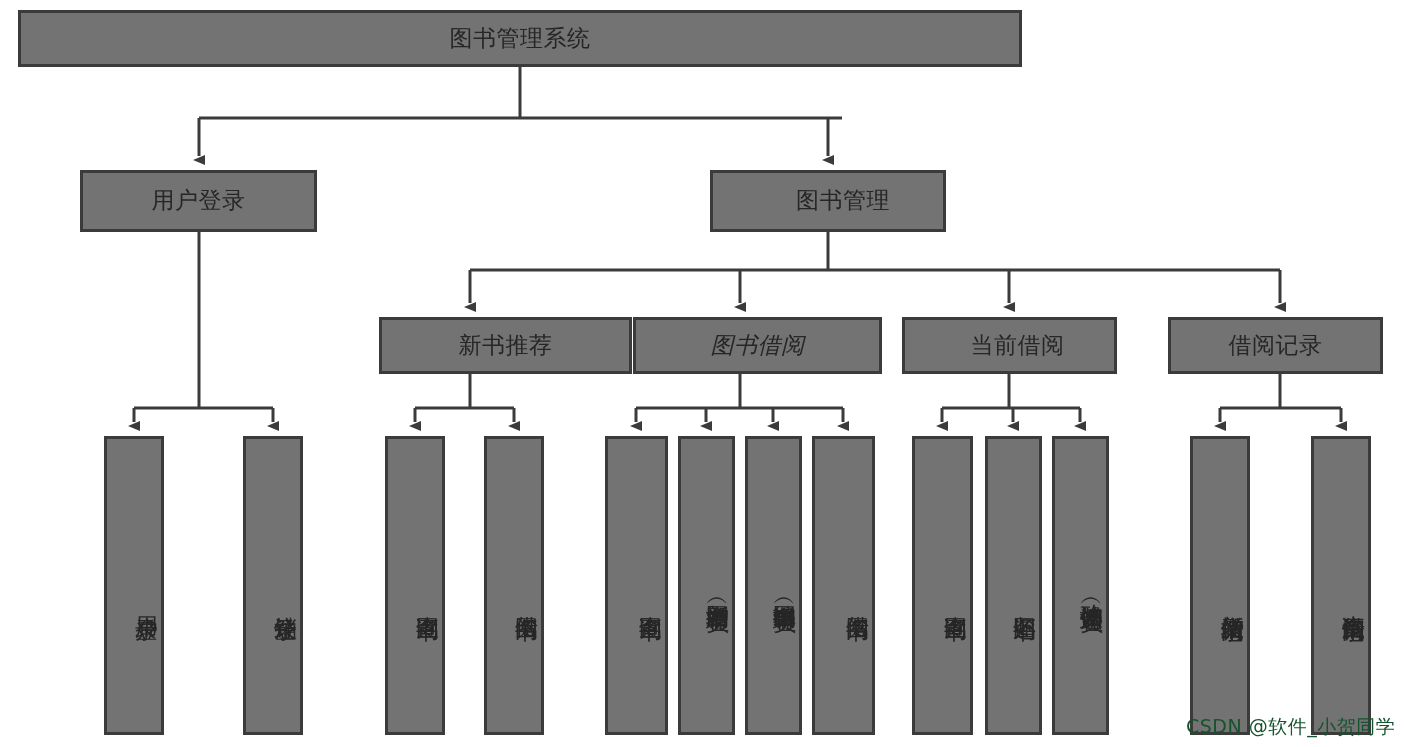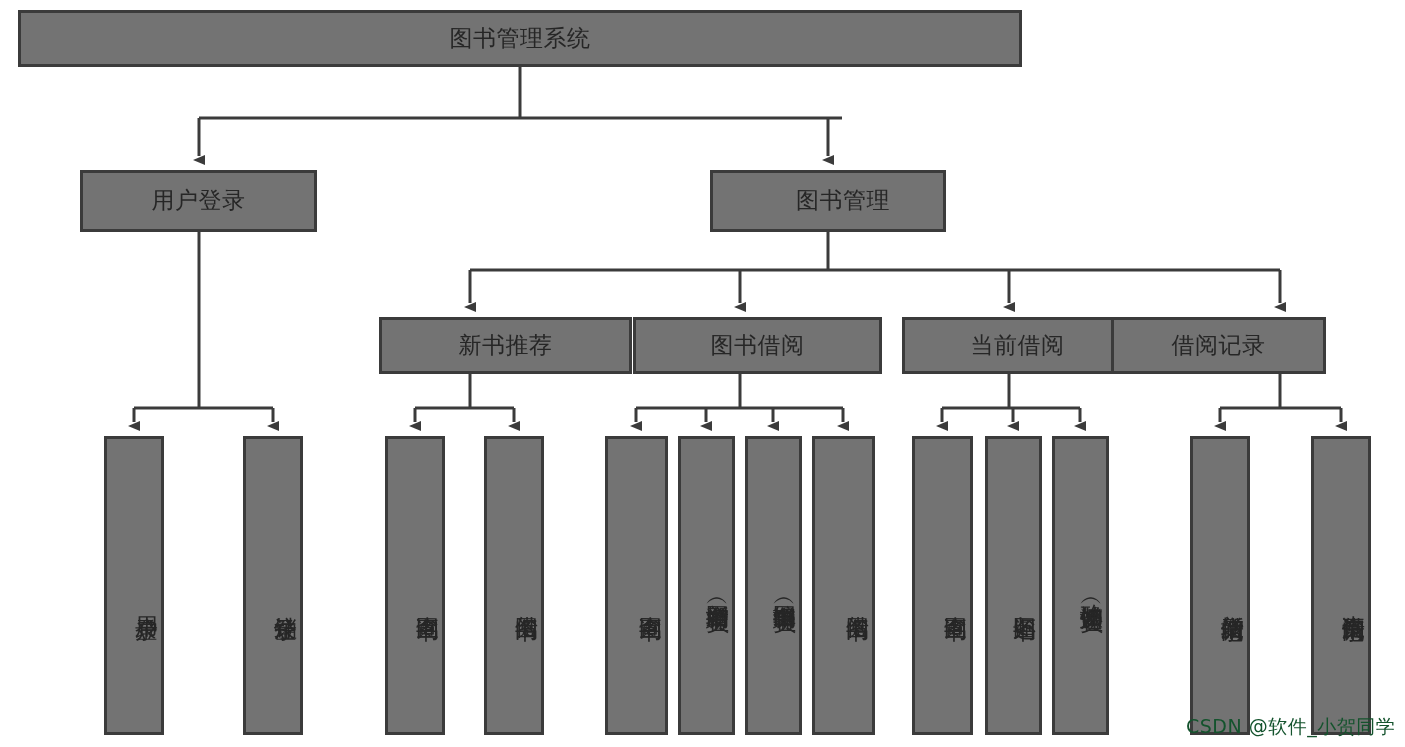--- a/index.html
+++ b/index.html
@@ -132,27 +132,27 @@
   <div class="node node-h" style="left:80px;top:170px;width:237px;height:62px;">
     <span>用户登录</span>
   </div>
   <div class="node node-h" style="left:710px;top:170px;width:236px;height:62px;padding-left:30px;">
     <span>图书管理</span>
   </div>
 
   <div class="node node-h" style="left:379px;top:317px;width:253px;height:57px;">
     <span>新书推荐</span>
   </div>
-  <div class="node node-h" style="left:633px;top:317px;width:249px;height:57px;">
+  <div class="node node-h" style="left:633px;top:317px;width:249px;height:57px;font-style:italic;">
     <span>图书借阅</span>
   </div>
   <div class="node node-h" style="left:902px;top:317px;width:215px;height:57px;padding-left:16px;">
     <span>当前借阅</span>
   </div>
-  <div class="node node-h" style="left:1111px;top:317px;width:215px;height:57px;">
+  <div class="node node-h" style="left:1168px;top:317px;width:215px;height:57px;">
     <span>借阅记录</span>
   </div>
 
   <div class="node node-v" style="left:104px;top:436px;width:60px;height:299px;">
     <span>用户登录</span>
   </div>
   <div class="node node-v" style="left:243px;top:436px;width:60px;height:299px;">
     <span>注销登录</span>
   </div>
 

